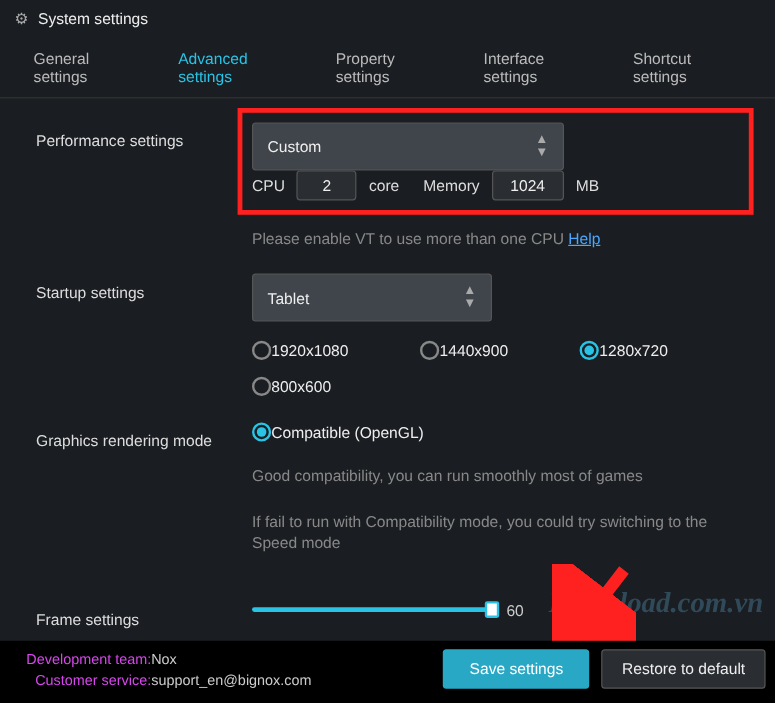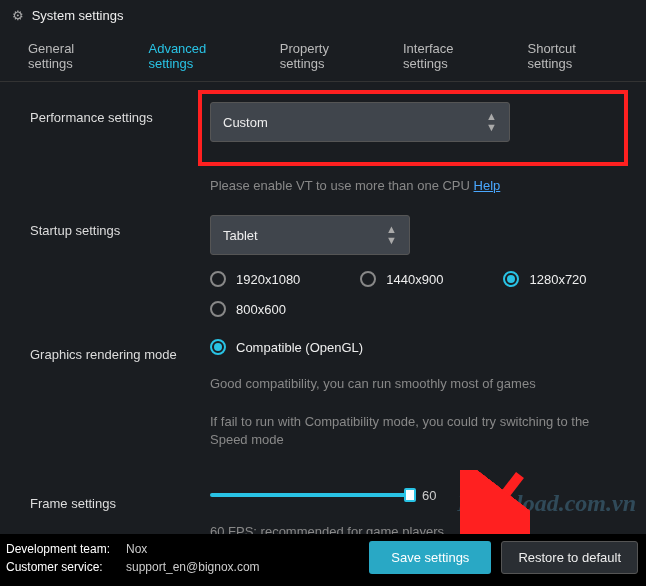--- a/index.html
+++ b/index.html
@@ -39,24 +39,23 @@
   border: 4px solid #ff2020;
   padding: 8px;
   margin: -12px -12px 12px -12px;
 }
 .select {
   display: flex; align-items: center; justify-content: space-between;
   background: #40454c;
   border: 1px solid #555;
   border-radius: 3px;
   padding: 8px 12px;
-  width: 300px;
+  width: 260px;
   color: #eee;
   cursor: pointer;
-  margin-bottom: 12px;
 }
 .select .chev { color: #aaa; font-size: 11px; line-height: 1; }
 .cpu-line { display: flex; align-items: center; gap: 10px; color: #ddd; }
 .num-input {
   background: #2a2e33;
   border: 1px solid #555;
   border-radius: 3px;
   padding: 4px 0;
   width: 50px;
   text-align: center;
@@ -70,21 +69,21 @@
 .btn {
   background: #2a2e33;
   border: 1px solid #555;
   border-radius: 3px;
   padding: 8px 16px;
   color: #eee;
   cursor: pointer;
   font-size: 13px;
 }
 .radio-grid { display: flex; flex-wrap: wrap; gap: 14px 60px; }
-.radio-item { display: flex; align-items: center; gap: 10px; color: #eee; cursor: pointer; }
+.radio-item { display: flex; align-items: center; gap: 0; color: #eee; cursor: pointer; }
 .radio { width: 16px; height: 16px; border-radius: 50%; border: 2px solid #888; position: relative; }
 .radio.checked { border-color: #29c3e5; }
 .radio.checked::after {
   content: ''; position: absolute; width: 8px; height: 8px;
   background: #29c3e5; border-radius: 50%; top: 2px; left: 2px;
 }
 .desc { color: #888; font-size: 13px; margin-top: 20px; margin-bottom: 16px; line-height: 1.4; }
 .slider-wrap { display: flex; align-items: center; gap: 12px; }
 .slider {
   width: 200px; height: 4px; background: #29c3e5;
@@ -95,21 +94,21 @@
   width: 12px; height: 14px;
   background: #fff; border: 2px solid #29c3e5;
   border-radius: 2px;
 }
 .footer {
   position: absolute; bottom: 0; left: 0; right: 0;
   background: #000;
   padding: 8px 6px;
 }
 .footer-line { display: flex; align-items: center; margin-bottom: 4px; font-size: 12px; }
-.footer-label { width: 120px; color: #ffffff; }
+.footer-label { width: 120px; color: #d946ef; text-align: right; }
 .footer-val { color: #ccc; }
 .footer-btns { position: absolute; right: 8px; bottom: 12px; display: flex; gap: 10px; }
 .btn-primary {
   background: #29a8c5; border: none; color: #fff;
   padding: 9px 22px; border-radius: 3px; cursor: pointer; font-size: 13px;
 }
 .watermark {
   position: absolute;
   right: 10px; top: 490px;
   font-size: 24px; font-style: italic; font-weight: bold;
@@ -141,20 +140,28 @@
 
 <div class="content">
 
   <div class="row">
     <div class="label-col">Performance settings</div>
     <div class="field-col">
       <div class="highlight-box">
         <div class="select">
           <span>Custom</span>
           <span class="chev">▲<br>▼</span>
+        </div>
+        <div class="cpu-line">
+          <span>CPU</span>
+          <span class="num-input">2</span>
+          <span>core</span>
+          <span style="margin-left:10px">Memory</span>
+          <span class="num-input wide">1024</span>
+          <span>MB</span>
         </div>
       </div>
       <div class="hint">
         <span>Please enable VT to use more than one CPU </span><a href="#">Help</a>
       </div>
     </div>
   </div>
 
   <div class="row">
     <div class="label-col">Startup settings</div>

